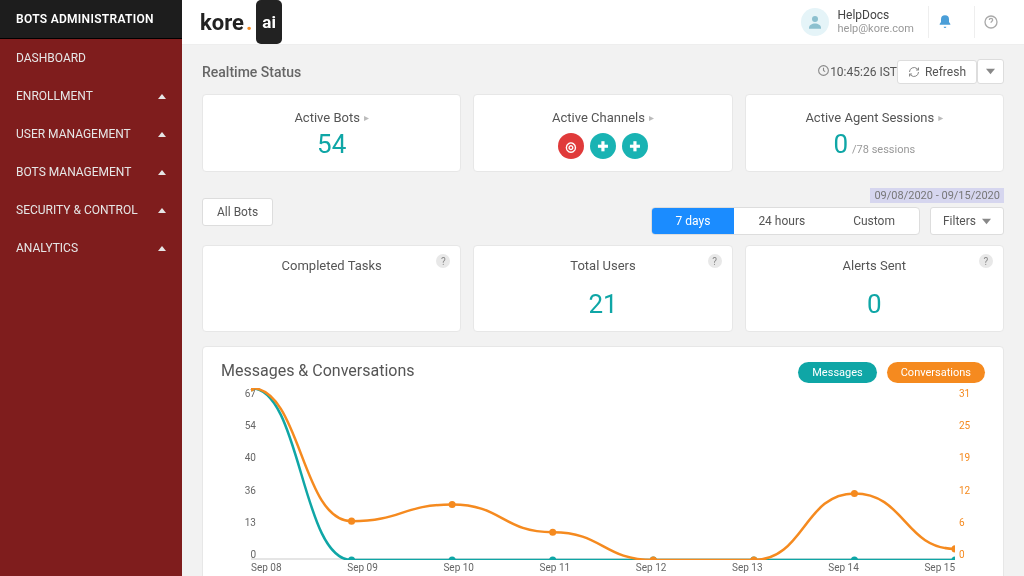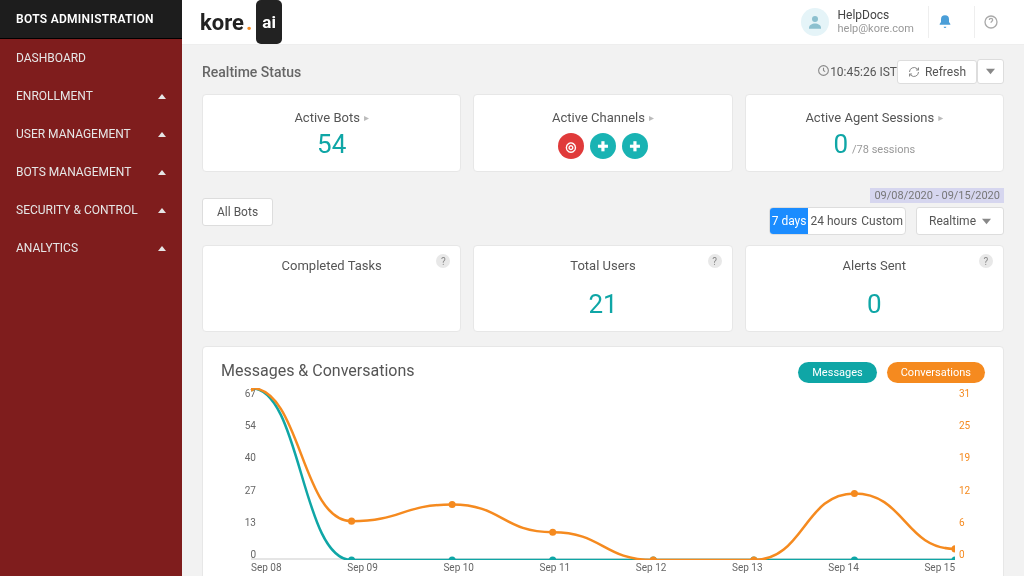--- a/index.html
+++ b/index.html
@@ -35,21 +35,21 @@
 .channel-icons{display:flex;gap:6px;justify-content:center;margin-top:4px;}
 .ci{width:26px;height:26px;border-radius:50%;display:flex;align-items:center;justify-content:center;color:#fff;font-size:13px;font-weight:700;}
 .ci.red{background:#e03a3a;}
 .ci.teal{background:#19b3b3;}
 .filters-row{display:flex;align-items:center;justify-content:space-between;margin-bottom:6px;}
 .all-bots{background:#fff;border:1px solid #ddd;padding:6px 14px;border-radius:3px;font-size:12px;color:#555;cursor:pointer;}
 .range-wrap{display:flex;flex-direction:column;align-items:flex-end;gap:4px;}
 .date-range{font-size:11px;color:#777;background:#d6d6ef;padding:1px 4px;}
 .range-buttons{display:flex;align-items:center;gap:10px;}
 .seg{display:flex;border:1px solid #ddd;border-radius:4px;overflow:hidden;background:#fff;}
-.seg button{border:none;background:transparent;padding:6px 2px;font-size:12px;color:#555;cursor:pointer;}
+.seg button{border:none;background:transparent;padding:6px 24px;font-size:12px;color:#555;cursor:pointer;}
 .seg button.active{background:#1b8cff;color:#fff;}
 .filters-btn{display:inline-flex;align-items:center;gap:6px;border:1px solid #ddd;background:#fff;padding:6px 12px;border-radius:3px;font-size:12px;color:#555;cursor:pointer;}
 .stats-row{display:flex;gap:12px;margin:10px 0 14px;}
 .stat{flex:1;background:#fff;border:1px solid #e7e7e7;border-radius:4px;padding:12px 16px;text-align:center;position:relative;}
 .stat .q{position:absolute;top:8px;right:10px;width:14px;height:14px;border-radius:50%;background:#e8e8e8;color:#888;font-size:10px;display:flex;align-items:center;justify-content:center;}
 .stat-title{font-size:13px;color:#555;margin-bottom:16px;}
 .stat-value{font-size:26px;color:#0fa6a6;}
 .chart-card{background:#fff;border:1px solid #e7e7e7;border-radius:4px;padding:14px 18px;}
 .chart-header{display:flex;align-items:center;justify-content:space-between;margin-bottom:8px;}
 .chart-title{font-size:16px;color:#555;}
@@ -187,21 +187,21 @@
         <button class="all-bots">All Bots</button>
         <div class="range-wrap">
           <span class="date-range">09/08/2020 - 09/15/2020</span>
           <div class="range-buttons">
             <div class="seg">
               <button class="active">7 days</button>
               <button>24 hours</button>
               <button>Custom</button>
             </div>
             <button class="filters-btn">
-              <span>Realtime</span>
+              <span>Filters</span>
               <svg width="9" height="9" viewBox="0 0 10 6" fill="#888">
                   <path d="M0 0l5 6 5-6z"></path>
                 </svg>
             </button>
           </div>
         </div>
       </div>
 
       <div class="stats-row" id="stats-row">
           <div class="stat">
@@ -226,21 +226,21 @@
           <div>
             <span class="pill teal">Messages</span>
             <span class="pill orange">Conversations</span>
           </div>
         </div>
         <div class="chart-area">
           <div class="y-axis-left" id="yL">
               <span>67</span>
               <span>54</span>
               <span>40</span>
-              <span>27</span>
+              <span>36</span>
               <span>13</span>
               <span>0</span>
             </div>
           <div class="y-axis-right" id="yR">
               <span>31</span>
               <span>25</span>
               <span>19</span>
               <span>12</span>
               <span>6</span>
               <span>0</span>

